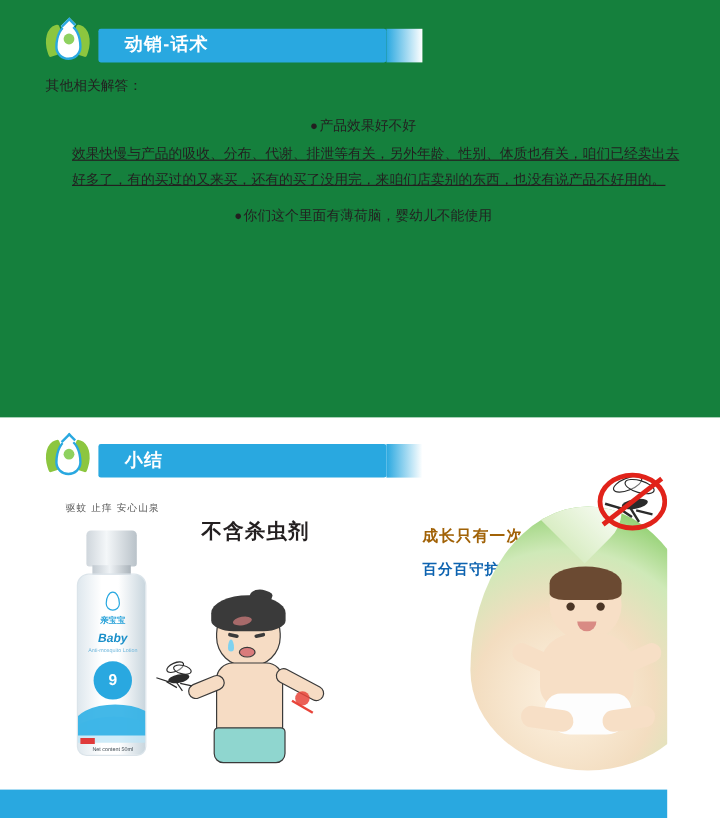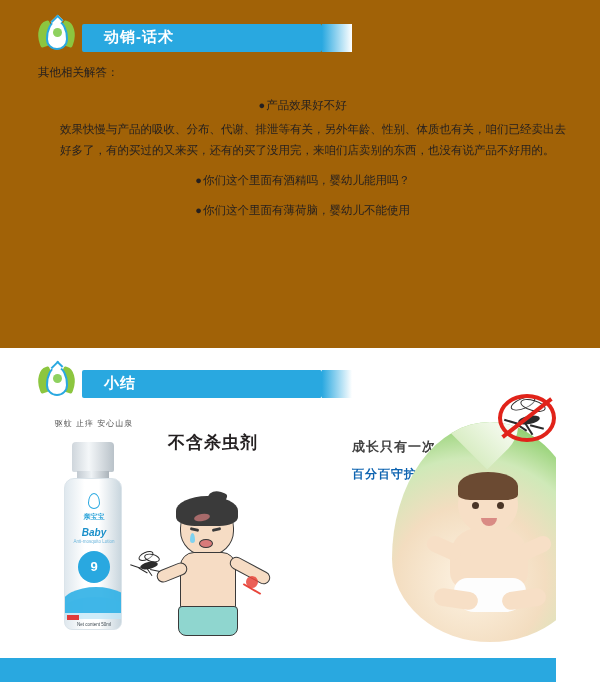--- a/index.html
+++ b/index.html
@@ -14,21 +14,21 @@
     width: 600px; height: 682px;
     overflow: hidden;
     background: #ffffff;
   }
 
   
   .section-one {
     position: absolute;
     left: 0; top: 0;
     width: 600px; height: 348px;
-    background: #a16207;
+    background: #15803d;
     overflow: hidden;
   }
   .section-two {
     position: absolute;
     left: 0; top: 352px;
     width: 556px; height: 330px;
     background: #ffffff;
     overflow: hidden;
   }
   .divider-gap {
@@ -135,21 +135,21 @@
   .q .dot {
     display: inline-block;
     width: 9px;
     color: #231f20;
     font-size: 11px;
   }
   .a {
     margin: 3px 0 0 0;
     padding-left: 22px;
   }
-  .a .ln { display: block; }
+  .a .ln { display: block; text-decoration: underline; }
 
   
   .s2-inner { position: relative; width: 600px; height: 330px; }
 
   .footer-bar {
     position: absolute;
     left: 0; bottom: 0;
     width: 600px; height: 24px;
     background: #29a8e0;
   }
@@ -351,21 +351,21 @@
   .mosq .l3 { left: 24px; top: 20px; transform: rotate(12deg); }
   .mosq .probo {
     position: absolute; left: 4px; top: 16px;
     width: 11px; height: 1.4px; background: #2b2b2b;
     transform: rotate(18deg);
   }
 
   
   .right-text1 {
     position: absolute; left: 352px; top: 86px;
-    color: #404040; font-size: 13px; font-weight: bold; letter-spacing: 1px;
+    color: #a16207; font-size: 13px; font-weight: bold; letter-spacing: 1px;
   }
   .right-text2 {
     position: absolute; left: 352px; top: 114px;
     color: #0d63b0; font-size: 12px; font-weight: bold; letter-spacing: 1px;
   }
   .drop-photo {
     position: absolute; left: 392px; top: 70px;
     width: 196px; height: 220px;
   }
   .drop-shape {
@@ -498,21 +498,20 @@
       <div class="qa">
         <p class="q"><span class="dot">●</span><span>产品效果好不好</span></p>
         <p class="a">
           <span class="ln">效果快慢与产品的吸收、分布、代谢、排泄等有关，另外年龄、性别、体质也有关，咱们已经卖出去</span>
           <span class="ln">好多了，有的买过的又来买，还有的买了没用完，来咱们店卖别的东西，也没有说产品不好用的。</span>
         </p>
       </div>
 
 
       <div class="qa">
-        <p class="q"><span class="dot">●</span><span>你们这个里面有酒精吗，婴幼儿能用吗？</span></p>
       </div>
 
       <div class="qa">
         <p class="q"><span class="dot">●</span><span>你们这个里面有薄荷脑，婴幼儿不能使用</span></p>
 
       </div>
     </div>
   </div>
 
   <div class="divider-gap"></div>

